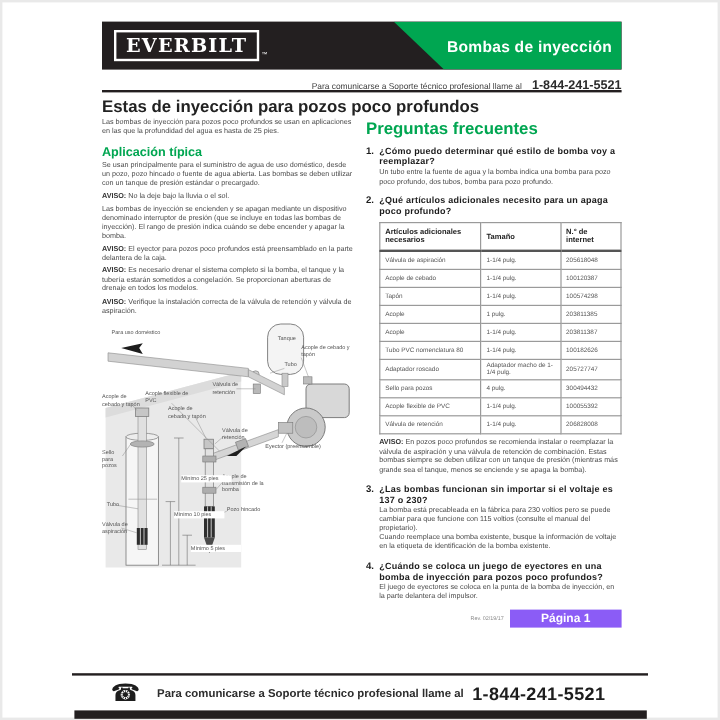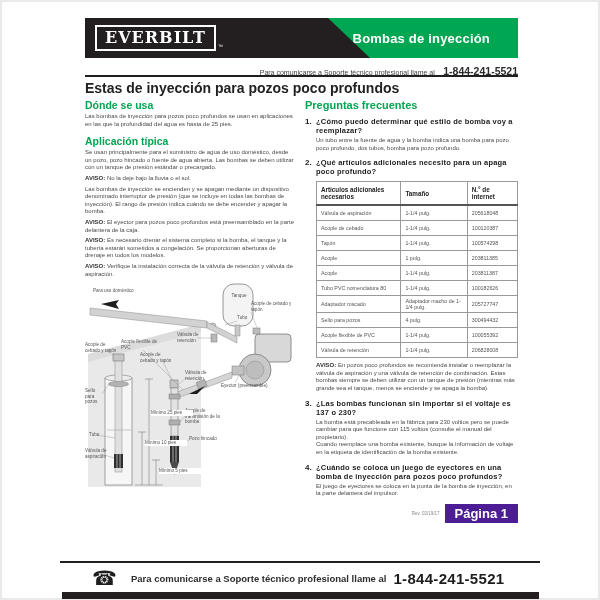--- a/index.html
+++ b/index.html
@@ -8,21 +8,21 @@
     font-family:"Liberation Sans", sans-serif;color:#4a4a4a;
     position:relative;overflow:hidden;
   }
   .page-frame{position:absolute;inset:0;outline:2px solid #e9e9e9;outline-offset:-2px;pointer-events:none;}
 
   
   .band{position:absolute;left:85px;top:18px;width:433px;height:40px;background:#231f20;}
   .band-green{
     position:absolute;right:0;top:0;height:100%;width:190px;background:#00A651;
     clip-path:polygon(0 0,100% 0,100% 100%,42px 100%);
-    display:flex;align-items:center;justify-content:flex-end;padding-right:28px;box-sizing:border-box;
+    display:flex;align-items:center;justify-content:flex-end;padding-right:8px;box-sizing:border-box;
   }
   .band-title{color:#fff;font-weight:bold;font-size:13px;letter-spacing:.2px;}
   .logo-wrap{position:absolute;left:10px;top:7px;display:flex;align-items:flex-start;}
   .logo-box{
     border:2px solid #fff;padding:1px 8px 2px;color:#fff;font-weight:bold;
     font-family:"DejaVu Serif", serif;font-size:16px;letter-spacing:1px;
   }
   .logo-tm{color:#fff;font-size:5px;margin-left:2px;margin-top:18px;}
 
   
@@ -36,37 +36,37 @@
 
   
   .col-left{position:absolute;left:85px;top:99px;width:211px;}
   .col-right{position:absolute;left:305px;top:99px;width:213px;}
   h2.sec{font-size:10.5px;font-weight:bold;color:#00A651;margin:7px 0 2px 0;}
   h2.sec.first{margin-top:0;}
   p.body{font-size:6px;line-height:7.6px;margin:0 0 3px 0;color:#4a4a4a;}
   .aviso-label{font-weight:bold;color:#333;}
 
   
-  .faq-title{font-size:11px;font-weight:bold;color:#00A651;margin:0 0 5px 0;}
+  .faq-title{font-size:14px;font-weight:bold;color:#00A651;margin:0 0 5px 0;}
   .question{display:flex;margin:6px 0 2px 0;}
   .q-num{font-size:8px;font-weight:bold;color:#1c1c1c;width:11px;flex:none;}
   .q-text{font-size:7.5px;font-weight:bold;color:#1c1c1c;line-height:9px;letter-spacing:.2px;}
   .answer{font-size:6px;line-height:7.6px;color:#4a4a4a;margin:0 0 2px 11px;}
 
   
   table.items{border-collapse:collapse;width:202px;margin:5px 0 4px 11px;}
   table.items th,table.items td{border:1px solid #9a9a9a;padding:2px 4px;text-align:left;vertical-align:middle;}
   table.items th{font-size:6.3px;font-weight:bold;color:#222;border-bottom:2px solid #555;padding:4px 4px;}
   table.items td{font-size:5.3px;color:#555;height:10px;}
   .c1{width:42%;}.c2{width:33%;}.c3{width:25%;}
 
   
   .page-footer{display:flex;justify-content:flex-end;align-items:center;margin-top:6px;}
   .rev{font-size:4.5px;color:#888;margin-right:5px;}
-  .page-badge{background:#4c1d95;color:#fff;font-weight:bold;font-size:13px;padding:2px 10px;}
+  .page-badge{background:#8b5cf6;color:#fff;font-weight:bold;font-size:10px;padding:2px 26px;}
 
   
   .bottom-rule{position:absolute;left:60px;top:561px;width:480px;height:2px;background:#231f20;}
   .bottom-row{position:absolute;left:60px;top:566px;width:480px;height:24px;display:flex;align-items:center;}
   .phone-icon{font-size:20px;color:#1d1d1d;margin-left:32px;line-height:20px;}
   .bottom-text{font-size:9.5px;font-weight:bold;color:#2d2d2d;margin-left:14px;}
   .bottom-phone{font-size:15px;font-weight:bold;color:#1d1d1d;margin-left:7px;letter-spacing:.3px;}
   .bottom-bar{position:absolute;left:62px;top:592px;width:477px;height:7px;background:#231f20;}
 
   
@@ -91,21 +91,20 @@
 
 <div class="tagline">
   <span class="txt">Para comunicarse a Soporte técnico profesional llame al</span>
   <span class="phone">1-844-241-5521</span>
 </div>
 <div class="top-rule"></div>
 
 <div class="doc-title">Estas de inyección para pozos poco profundos</div>
 
 <div class="col-left">
-  <h2 class="sec first">Dónde se usa</h2>
   <p class="body">Las bombas de inyección para pozos poco profundos se usan en aplicaciones en las que la profundidad del agua es hasta de 25 pies.</p>
 
   <h2 class="sec">Aplicación típica</h2>
   <p class="body">Se usan principalmente para el suministro de agua de uso doméstico, desde un pozo, pozo hincado o fuente de agua abierta. Las bombas se deben utilizar con un tanque de presión estándar o precargado.</p>
   <p class="body"><span class="aviso-label">AVISO:</span> <span>No la deje bajo la lluvia o el sol.</span></p>
 
   <p class="body">Las bombas de inyección se encienden y se apagan mediante un dispositivo denominado interruptor de presión (que se incluye en todas las bombas de inyección). El rango de presión indica cuándo se debe encender y apagar la bomba.</p>
   <p class="body"><span class="aviso-label">AVISO:</span> <span>El eyector para pozos poco profundos está preensamblado en la parte delantera de la caja.</span></p>
 
   <p class="body"><span class="aviso-label">AVISO:</span> <span>Es necesario drenar el sistema completo si la bomba, el tanque y la tubería estarán sometidos a congelación. Se proporcionan aberturas de drenaje en todos los modelos.</span></p>

